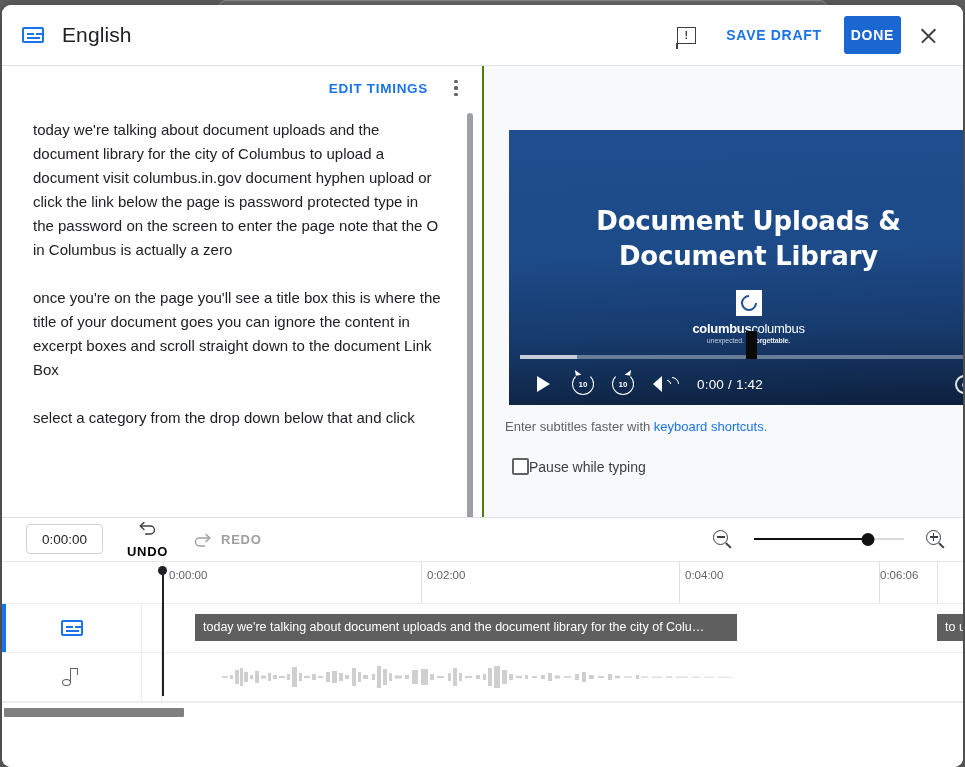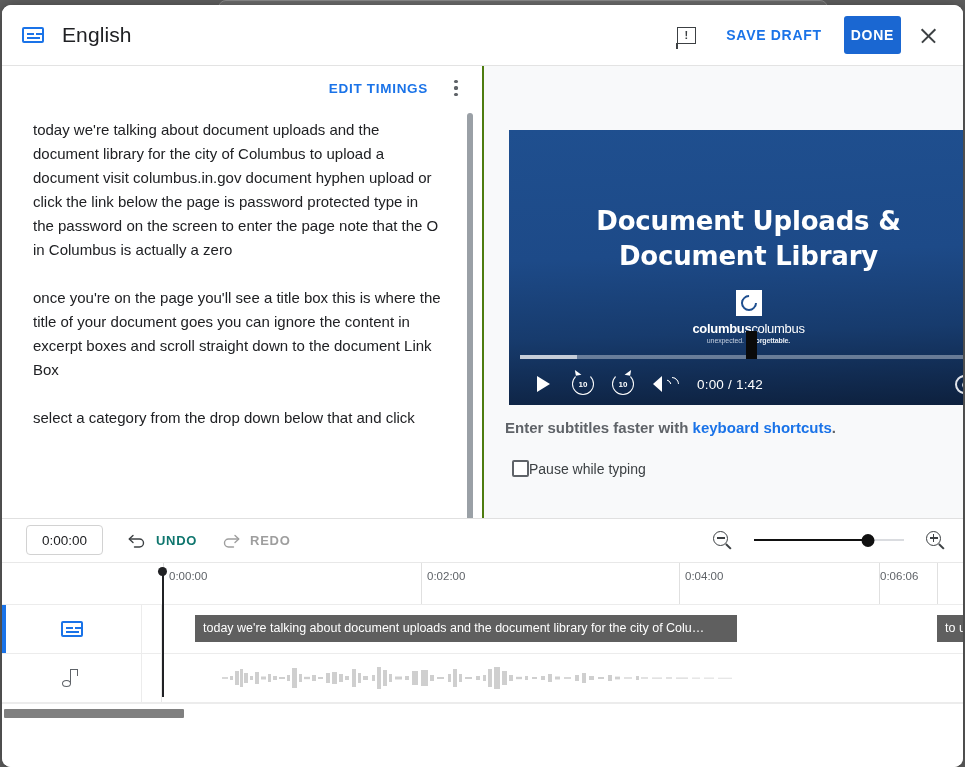--- a/index.html
+++ b/index.html
@@ -264,21 +264,21 @@
     box-shadow: 0 0 0 0 transparent;
   }
   .gear i::before, .gear i::after {
     content:""; position:absolute; left:0; width:2px; height:4px; background:#dfe3ea;
   }
   .gear i::before { top: -1px; }
   .gear i::after  { bottom: -1px; }
 
   .sub-hint {
     padding: 14px 0 0 21px;
-    font-size: 15px; color: #5f6368; font-weight: bold;
+    font-size: 13px; color: #5f6368;
   }
   .sub-hint a { color: #1a73e8; text-decoration: none; cursor: pointer;}
   .pause-row {
     display: flex; align-items: center; 
     padding: 24px 0 0 28px;
   }
   .chkbox {
     width: 17px; height: 17px; border: 2px solid #5f6368;
     border-radius: 2px; background:#fff; cursor: pointer; flex:0 0 17px;
   }
@@ -297,21 +297,21 @@
     font-size: 13.5px; color: #202124; text-align: center;
     font-family: "Liberation Sans", sans-serif;
     background: #fff;
   }
   .ur-btn {
     display: flex; align-items: center; gap: 9px;
     margin-left: 24px; background:none; border:none; cursor:pointer;
     font-family: "Liberation Sans", sans-serif;
     font-size: 13px; font-weight: 700; letter-spacing: .7px;
   }
-  .ur-btn.on  { color: #0f766e; }
+  .ur-btn.on  { color: #000000; flex-direction: column; }
   .ur-btn.off { color: #9e9e9e; }
   .arrow-svg { display:block; }
   .tb-spacer { flex: 1; }
   .mag {
     position: relative; width: 19px; height: 19px; cursor: pointer; flex:0 0 19px;
   }
   .mag .circ {
     position:absolute; left:0; top:0; width:15px; height:15px;
     border: 1.7px solid #3c4043; border-radius:50%;
   }

